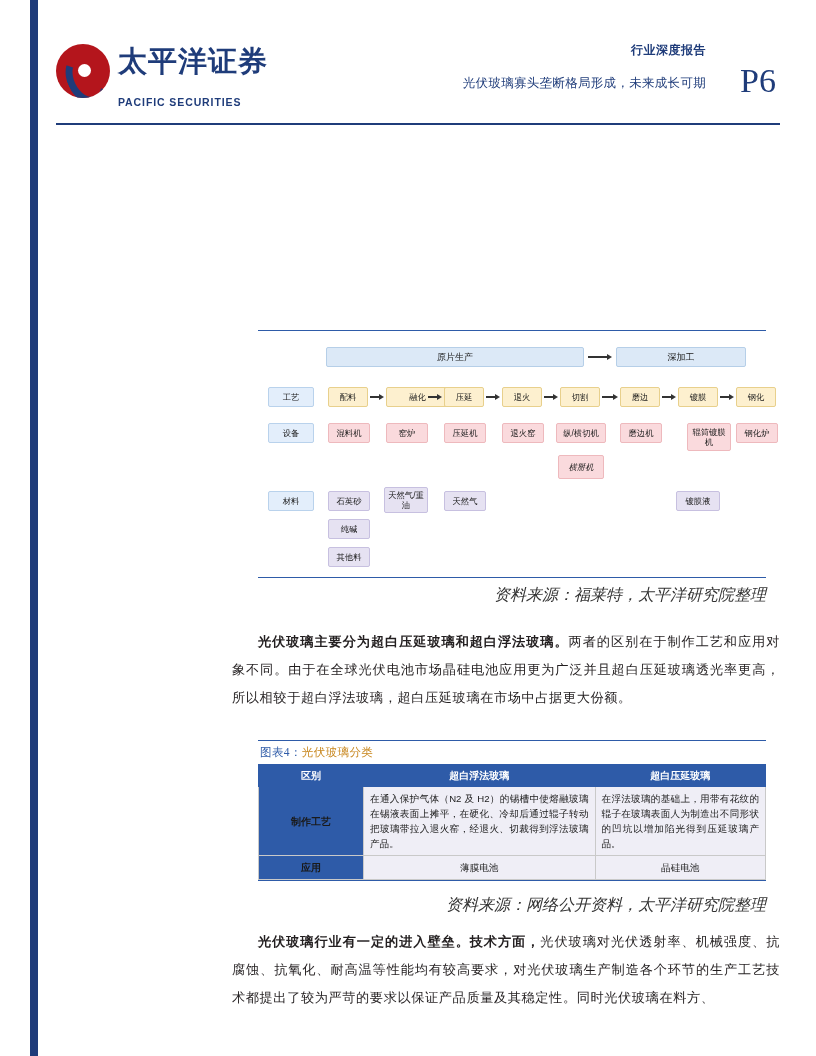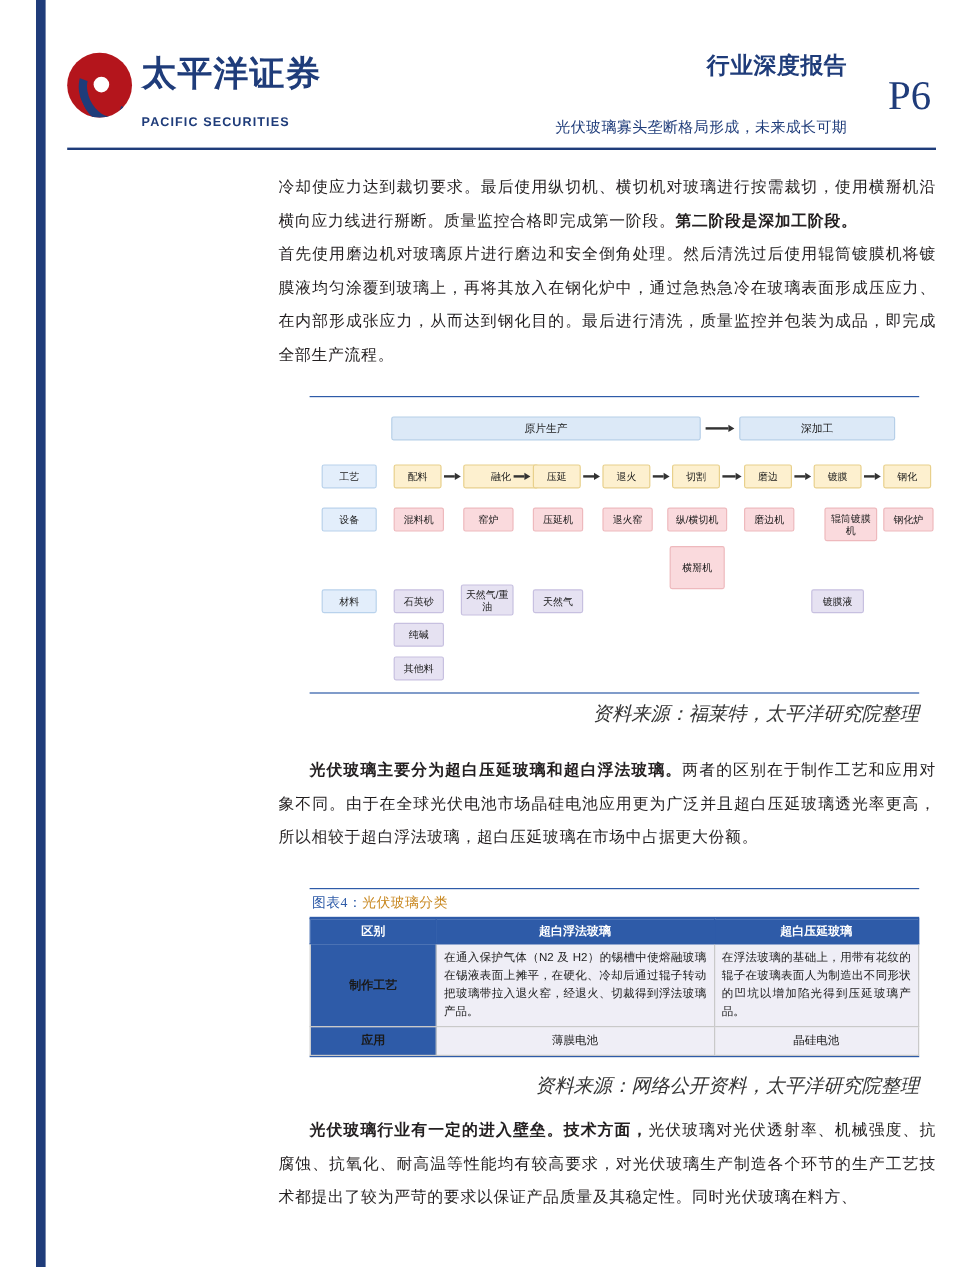--- a/index.html
+++ b/index.html
@@ -51,23 +51,23 @@
   }
   .logo-en{
     position:absolute;left:62px;top:56px;
     font-family:"Liberation Sans", sans-serif;
     font-size:10.5px;color:#1f3c7a;letter-spacing:0.9px;font-weight:bold;
   }
   .hdr-right{
     position:absolute;right:74px;top:6px;text-align:right;
   }
   .hdr-title{
-    font-size:19px;font-weight:bold;color:#1f3c7a;
+    font-size:12px;font-weight:bold;color:#1f3c7a;
     font-family:"Liberation Serif", serif;
-    margin-bottom:30px;letter-spacing:0.5px;
+    margin-bottom:16px;letter-spacing:0.5px;
   }
   .hdr-sub{
     font-size:12.5px;color:#1f3c7a;
     font-family:"Liberation Serif", serif;letter-spacing:0.3px;
   }
   .page-num{
     position:absolute;right:4px;top:26px;
     font-size:34px;color:#1f3c7a;font-family:"Liberation Serif", serif;
   }
   .hdr-rule{
@@ -164,24 +164,20 @@
       <div class="logo-en">PACIFIC SECURITIES</div>
     </div>
     <div class="hdr-right">
       <div class="hdr-title">行业深度报告</div>
       <div class="hdr-sub">光伏玻璃寡头垄断格局形成，未来成长可期</div>
     </div>
     <div class="page-num">P6</div>
   </div>
   <div class="hdr-rule"></div>
 
-  <div class="content" style="top:142px;">
-    <p class="para"><span>冷却使应力达到裁切要求。最后使用纵切机、横切机对玻璃进行按需裁切，使用横掰机沿横向应力线进行掰断。质量监控合格即完成第一阶段。</span><b class="bold">第二阶段是深加工阶段。</b></p>
-    <p class="para">首先使用磨边机对玻璃原片进行磨边和安全倒角处理。然后清洗过后使用辊筒镀膜机将镀膜液均匀涂覆到玻璃上，再将其放入在钢化炉中，通过急热急冷在玻璃表面形成压应力、在内部形成张应力，从而达到钢化目的。最后进行清洗，质量监控并包装为成品，即完成全部生产流程。</p>
-  </div>
 
   <div class="figure" id="fig3">
     <div class="flowbox">
 
       <div class="cell blue" style="left:68px;top:16px;width:258px;height:20px;font-size:9px;">原片生产</div>
       <div class="arrow" style="left:330px;top:22px;width:24px;">
           <div class="line"></div>
           <div class="head"></div>
         </div>
       <div class="cell blue" style="left:358px;top:16px;width:130px;height:20px;font-size:9px;">深加工</div>
@@ -225,21 +221,21 @@
           <div class="line"></div>
           <div class="head"></div>
         </div>
       <div class="cell yellow" style="left:478px;top:56px;width:40px;height:20px;">钢化</div>
 
       <div class="cell pink" style="left:70px;top:92px;width:42px;height:20px;">混料机</div>
       <div class="cell pink" style="left:128px;top:92px;width:42px;height:20px;">窑炉</div>
       <div class="cell pink" style="left:186px;top:92px;width:42px;height:20px;">压延机</div>
       <div class="cell pink" style="left:244px;top:92px;width:42px;height:20px;">退火窑</div>
       <div class="cell pink" style="left:298px;top:92px;width:50px;height:20px;">纵/横切机</div>
-      <div class="cell pink" style="left:300px;top:124px;width:46px;height:36px;">横掰机</div>
+      <div class="cell pink" style="left:300px;top:124px;width:46px;height:24px;font-style:italic;">横掰机</div>
       <div class="cell pink" style="left:362px;top:92px;width:42px;height:20px;">磨边机</div>
       <div class="cell pink" style="left:429px;top:92px;width:44px;height:28px;">辊筒镀膜机</div>
       <div class="cell pink" style="left:478px;top:92px;width:42px;height:20px;">钢化炉</div>
 
       <div class="cell purple" style="left:70px;top:160px;width:42px;height:20px;">石英砂</div>
       <div class="cell purple" style="left:126px;top:156px;width:44px;height:26px;">天然气/重油</div>
       <div class="cell purple" style="left:186px;top:160px;width:42px;height:20px;">天然气</div>
       <div class="cell purple" style="left:70px;top:188px;width:42px;height:20px;">纯碱</div>
       <div class="cell purple" style="left:70px;top:216px;width:42px;height:20px;">其他料</div>
       <div class="cell purple" style="left:418px;top:160px;width:44px;height:20px;">镀膜液</div>

